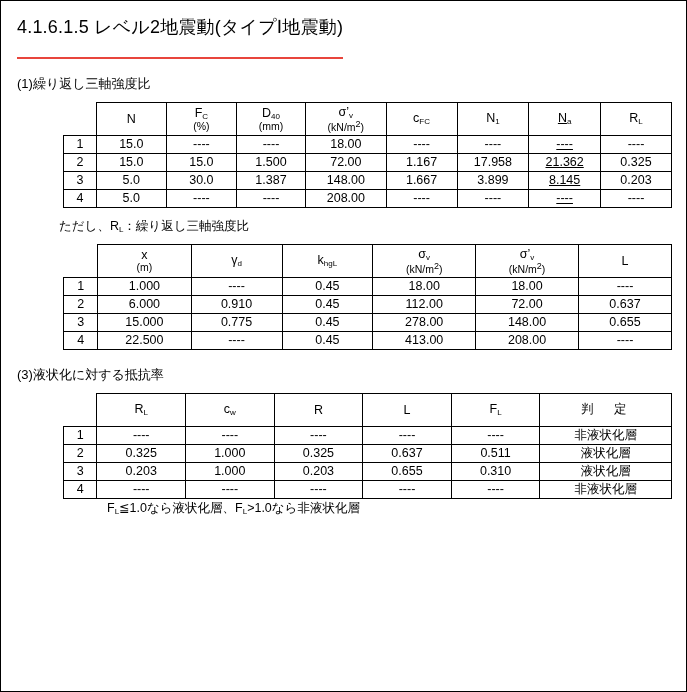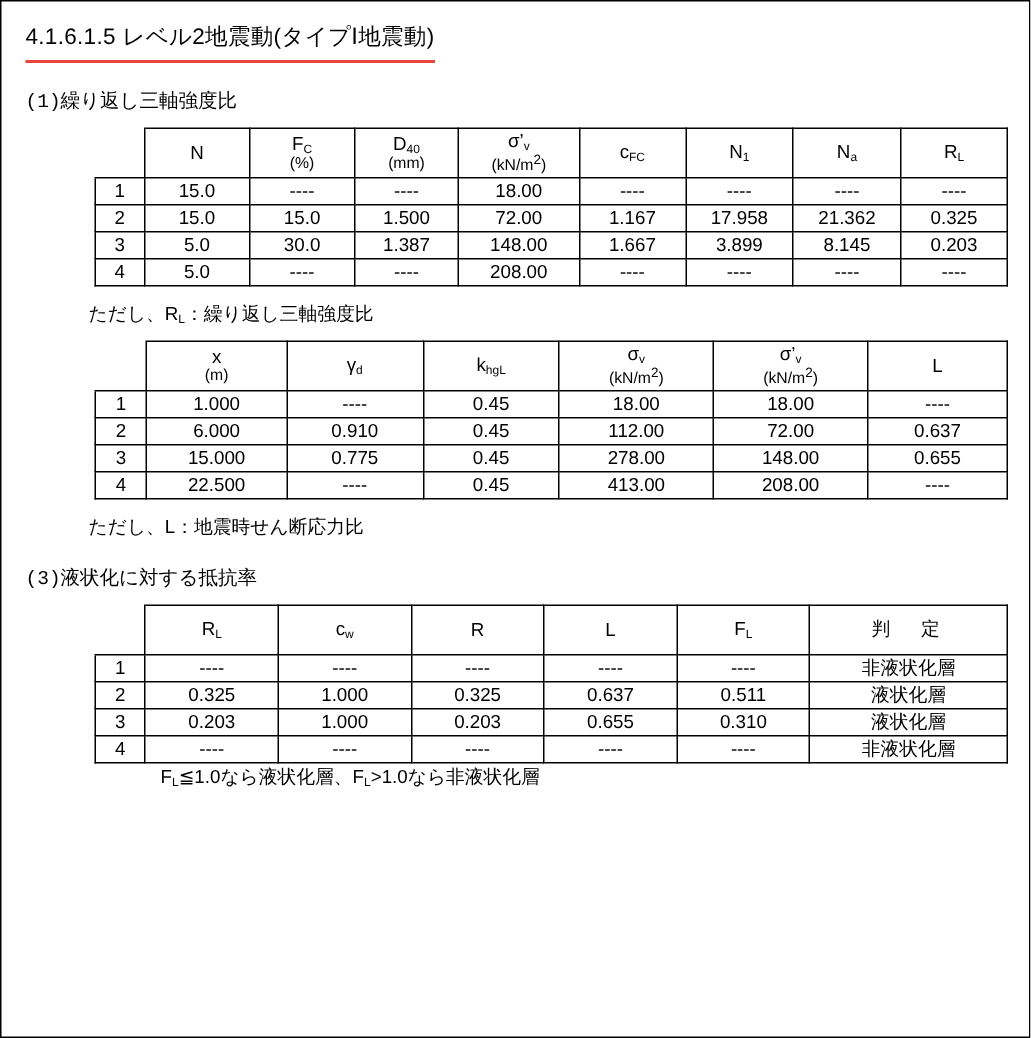--- a/index.html
+++ b/index.html
@@ -17,31 +17,30 @@
     height: 692px;
     box-sizing: border-box;
     border: 1px solid #000000;
     background: #ffffff;
     overflow: hidden;
   }
   .inner {
     padding: 10px 14px 0 14px;
   }
   .doc-title {
-    font-size: 15px;
+    font-size: 18px;
     letter-spacing: 0.2px;
     margin: 4px 0 0 2px;
     display: inline-block;
     border-bottom: 2px solid #e8453c;
-    padding-bottom: 6px;
+    padding-bottom: 18px;
   }
   .section-title {
     font-size: 13px;
     margin: 16px 0 0 2px;
-    font-family: Liberation Mono, monospace;
   }
   .note {
     font-size: 12.5px;
     margin: 10px 0 0 44px;
   }
   .note-cont {
     font-size: 12.5px;
     margin: 1px 0 16px 92px;
   }
   .sub {
@@ -89,21 +88,21 @@
   .hdr1 {
     display: block;
     line-height: 1.15;
   }
   .t1 td.c1 { width: 66px; }
   .t1 td.c2 { width: 66px; }
   .t1 td.c3 { width: 64px; }
   .t1 td.c4 { width: 76px; }
   .t1 td.c5 { width: 66px; }
   .t1 td.c6 { width: 66px; }
-  .t1 td.c7 { width: 66px; }
+  .t1 td.c7 { width: 66px; text-decoration: underline; }
   .t1 td.c8 { width: 66px; }
 
   .t2 td.c1 { width: 86px; }
   .t2 td.c2 { width: 84px; }
   .t2 td.c3 { width: 84px; }
   .t2 td.c4 { width: 96px; }
   .t2 td.c5 { width: 96px; }
   .t2 td.c6 { width: 86px; }
 
   .t3 td.c1 { width: 84px; }
@@ -273,21 +272,20 @@
           <td class="c1">22.500</td>
           <td class="c2">----</td>
           <td class="c3">0.45</td>
           <td class="c4">413.00</td>
           <td class="c5">208.00</td>
           <td class="c6">----</td>
         </tr>
       </tbody>
     </table>
 
-    <div class="note">ただし、L：地震時せん断応力比</div>
 
     
     <div class="section-title">(3)液状化に対する抵抗率</div>
 
     <table class="grid t3">
       <thead>
         <tr>
           <td class="corner"></td>
           <td class="c1">
             <span class="hdr1">R<span class="sub">L</span></span>

